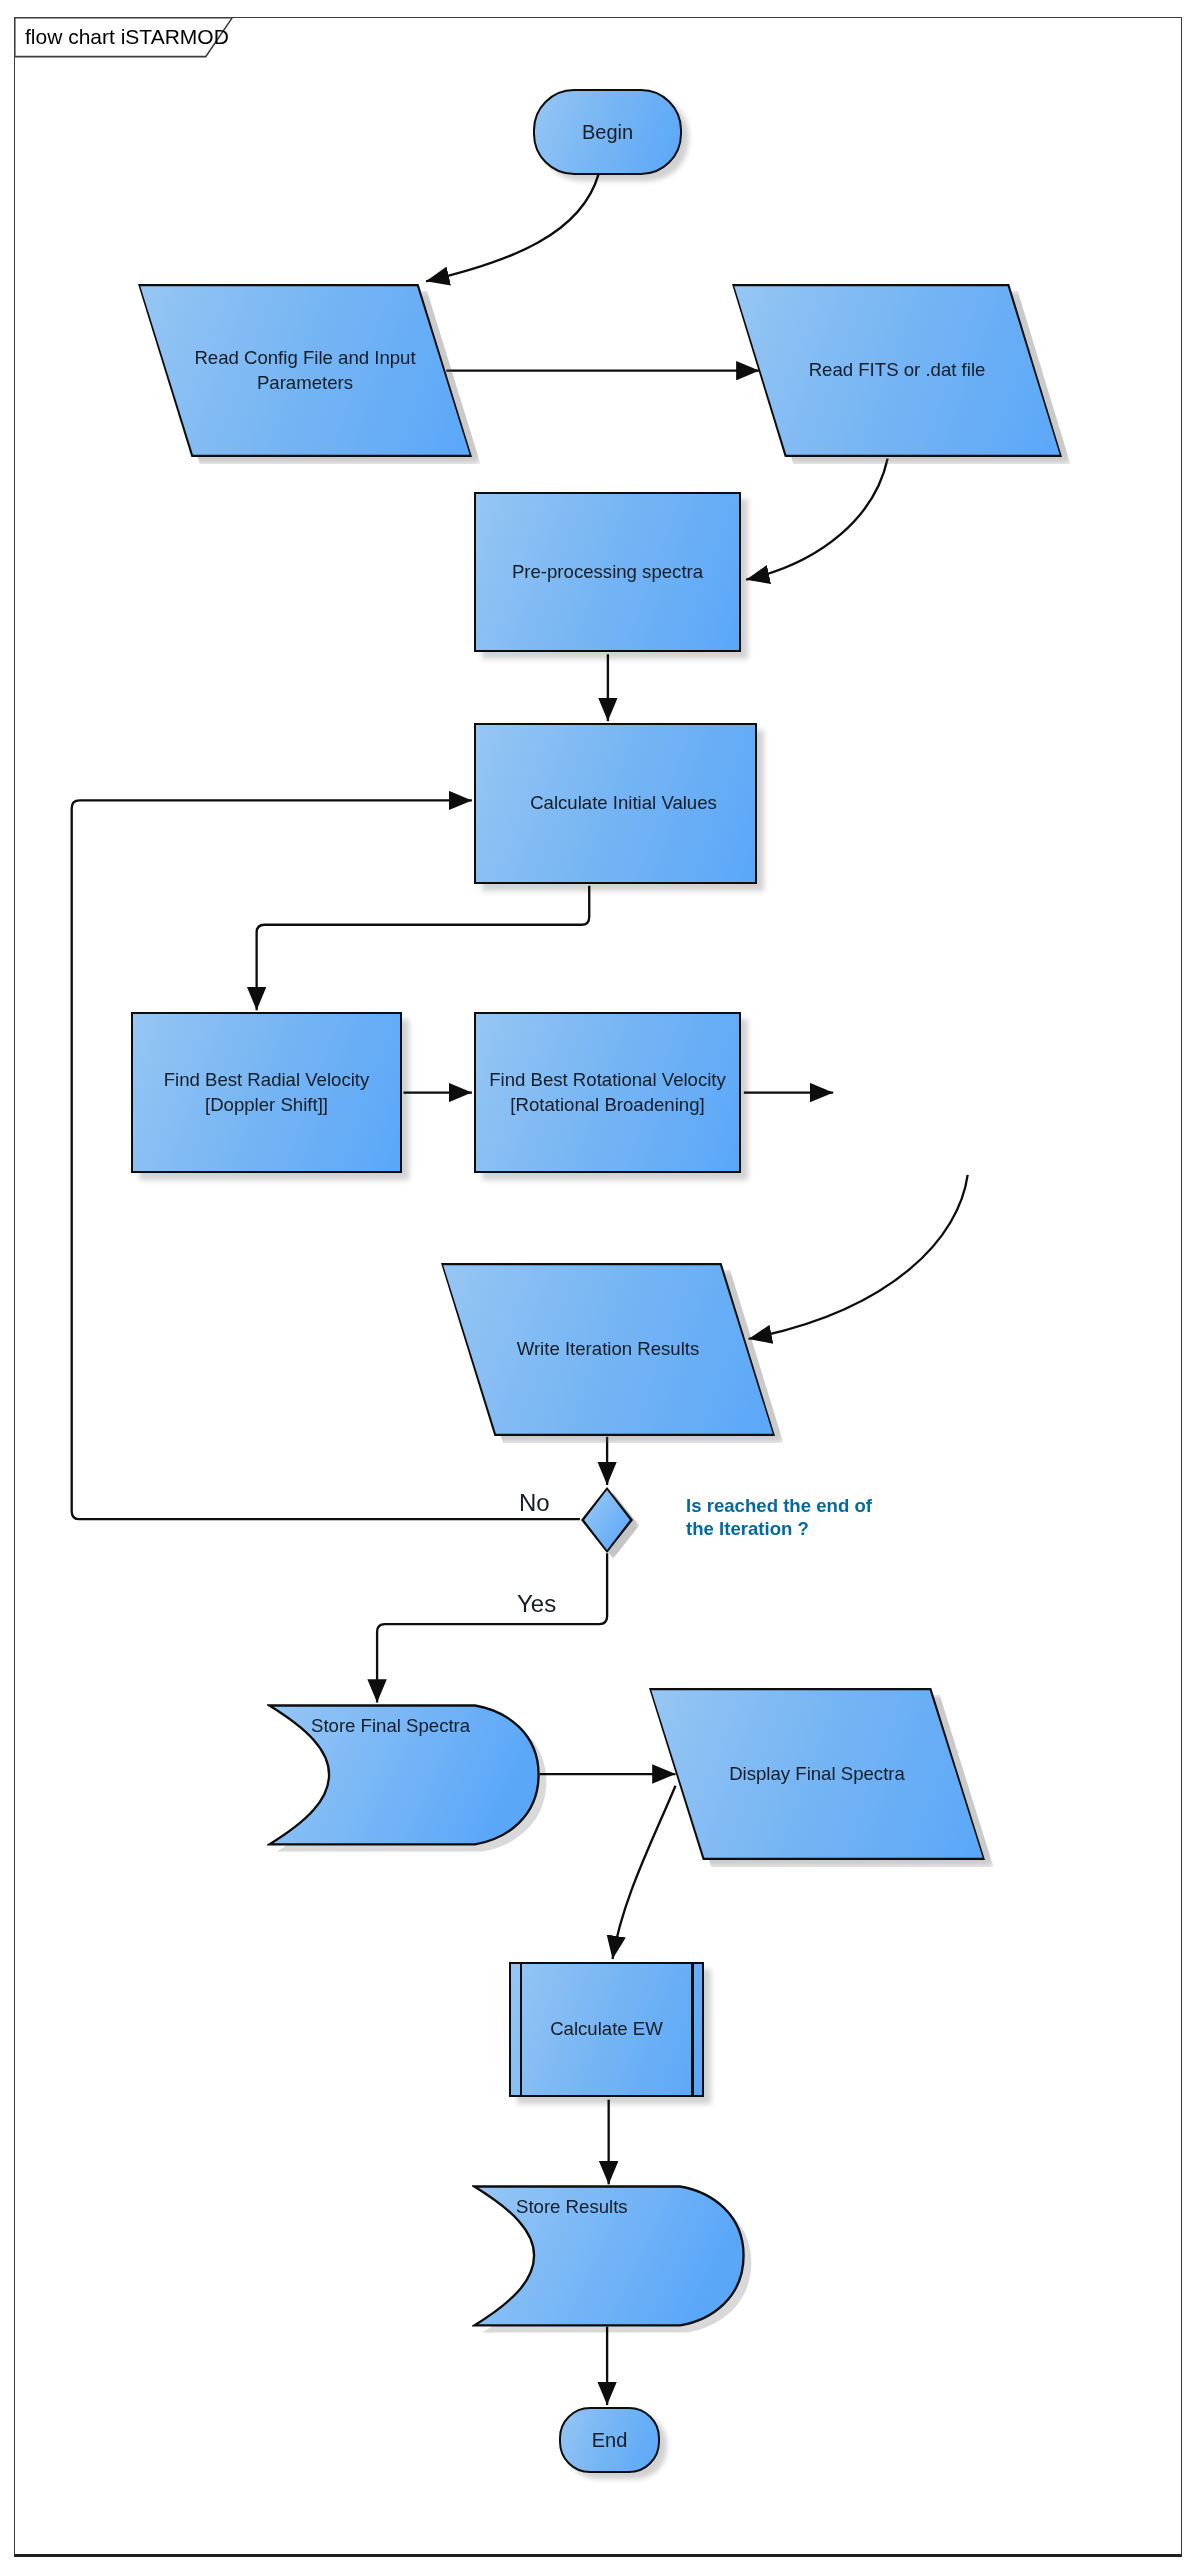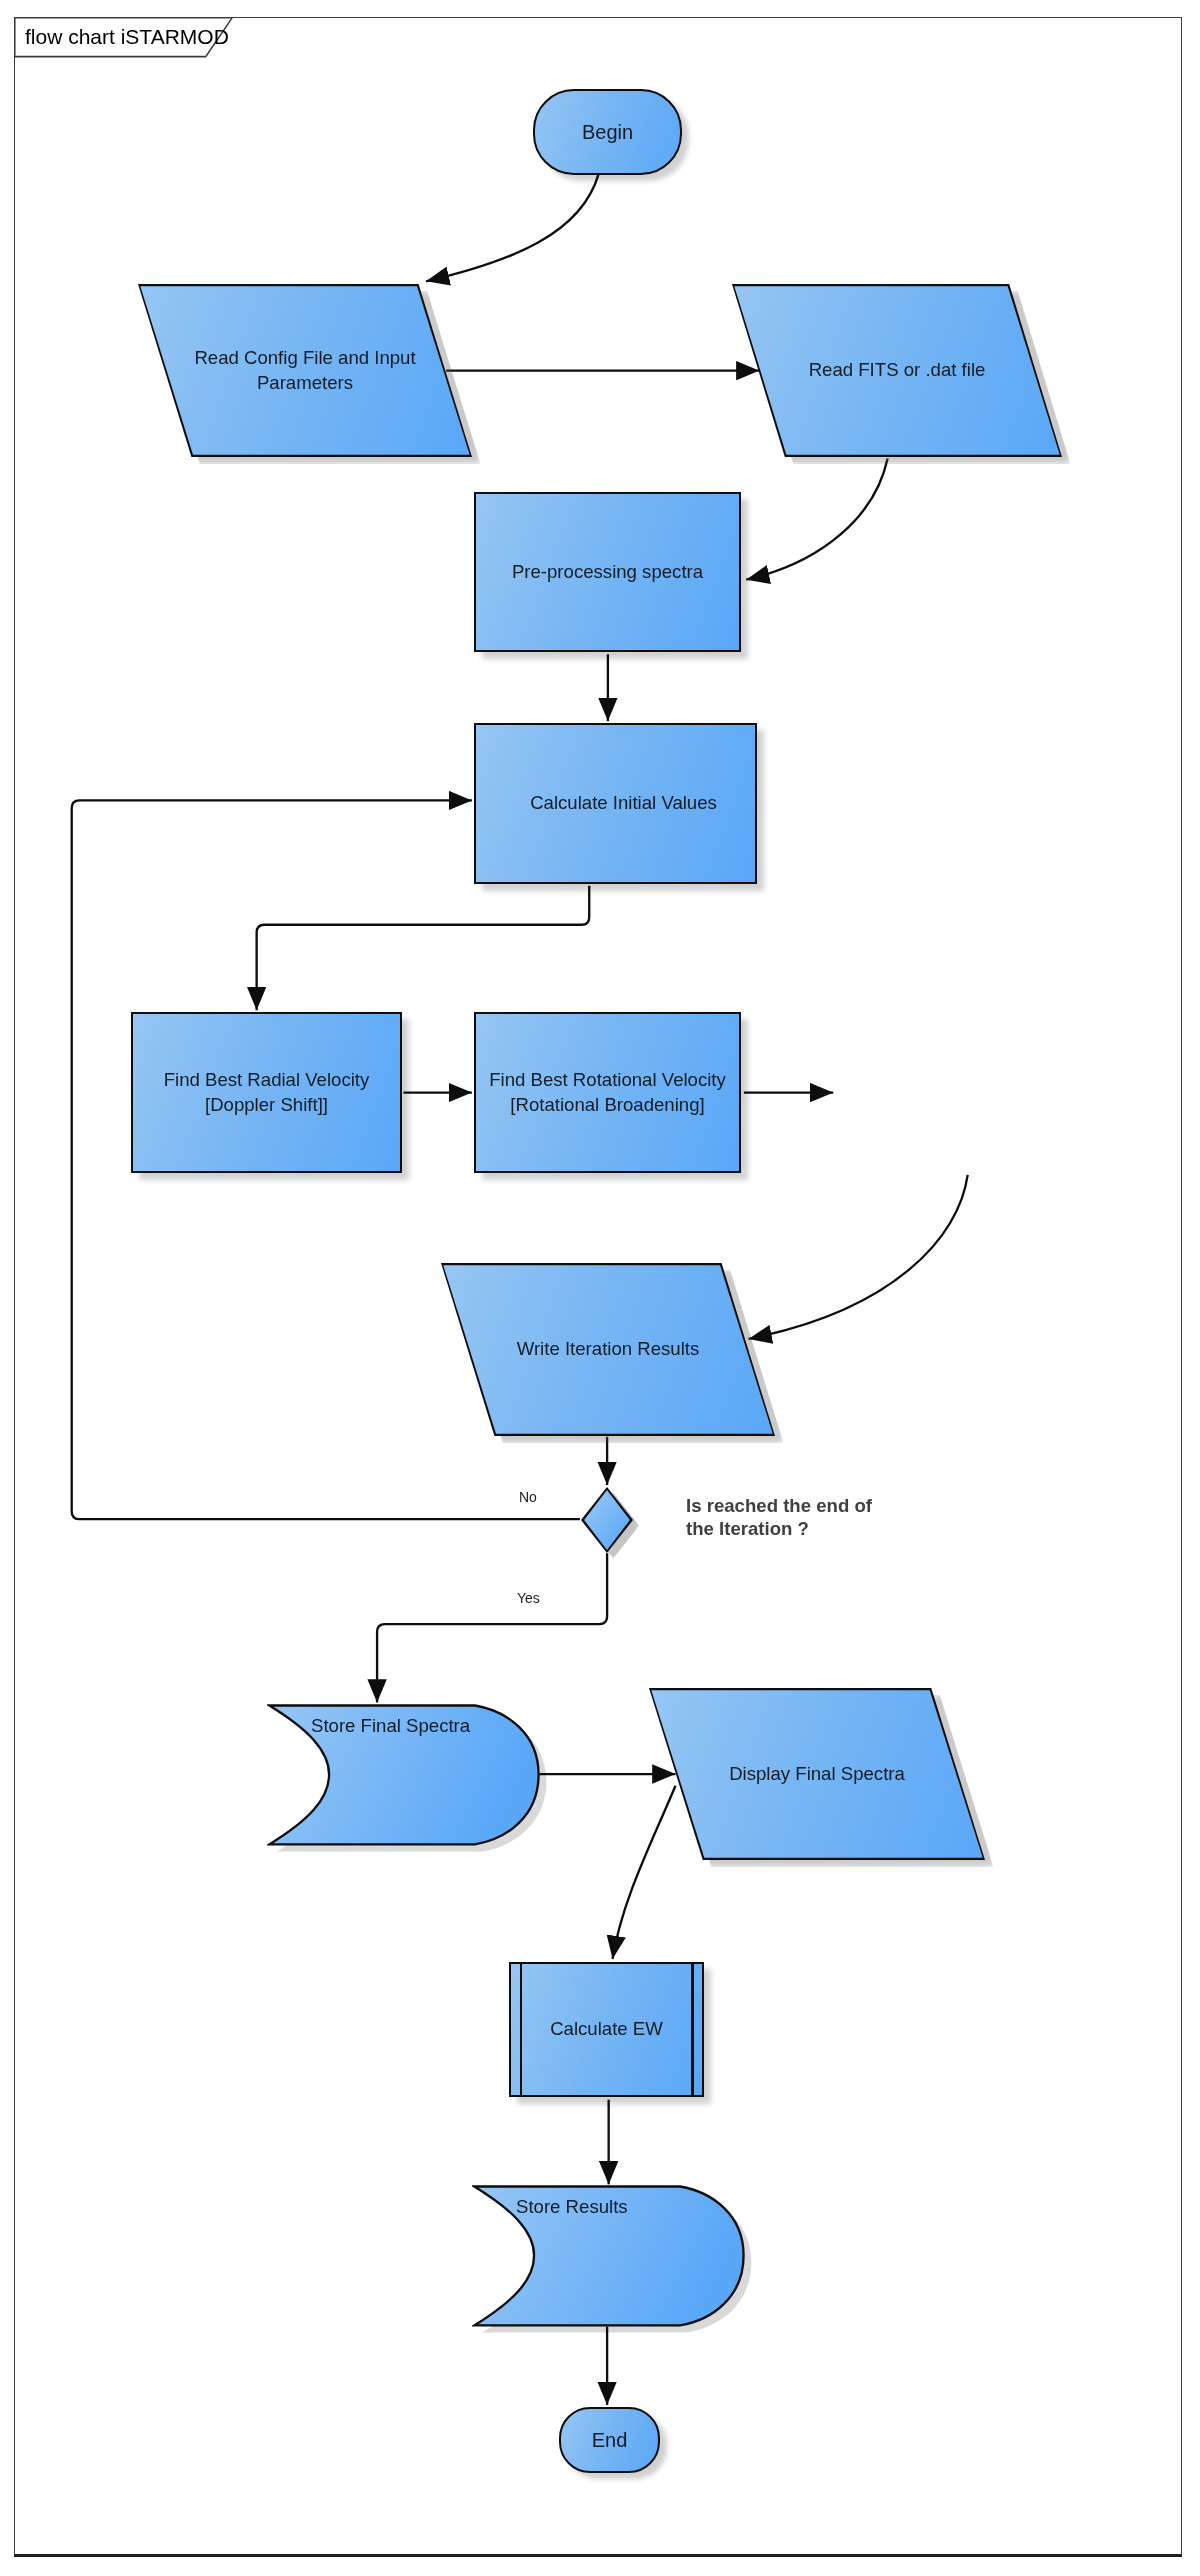--- a/index.html
+++ b/index.html
@@ -46,22 +46,22 @@
   .dm.sh{left:0;top:0;right:0;bottom:0;transform:translate(6.2px,5.4px);
          background:rgba(90,90,90,0.35);filter:blur(2.3px);}
   .dm.ln{left:0;top:0;right:0;bottom:0;background:#0d0d0d;}
   .dm.fl{left:3.1px;top:3.1px;right:3.1px;bottom:3.1px;
          background:linear-gradient(125deg,#9ccaf5,#55a4f8);}
 
   
   .stored{display:block;}
   .stored .label{position:absolute;left:44px;top:11px;white-space:nowrap;}
 
-  .edge-label{position:absolute;z-index:2;font-size:14px;color:#141c26;}
-  .question{position:absolute;z-index:2;font-size:18.6px;font-weight:bold;color:#404040;
+  .edge-label{position:absolute;z-index:2;font-size:24px;color:#141c26;}
+  .question{position:absolute;z-index:2;font-size:18.6px;font-weight:bold;color:#0369a1;
             width:202px;line-height:1.25;}
 </style>
 </head>
 <body>
 
 <div id="stage">
 
   <div class="frame"></div>
 
   <svg class="tab-svg" width="222" height="42" viewBox="0 0 286 54">

